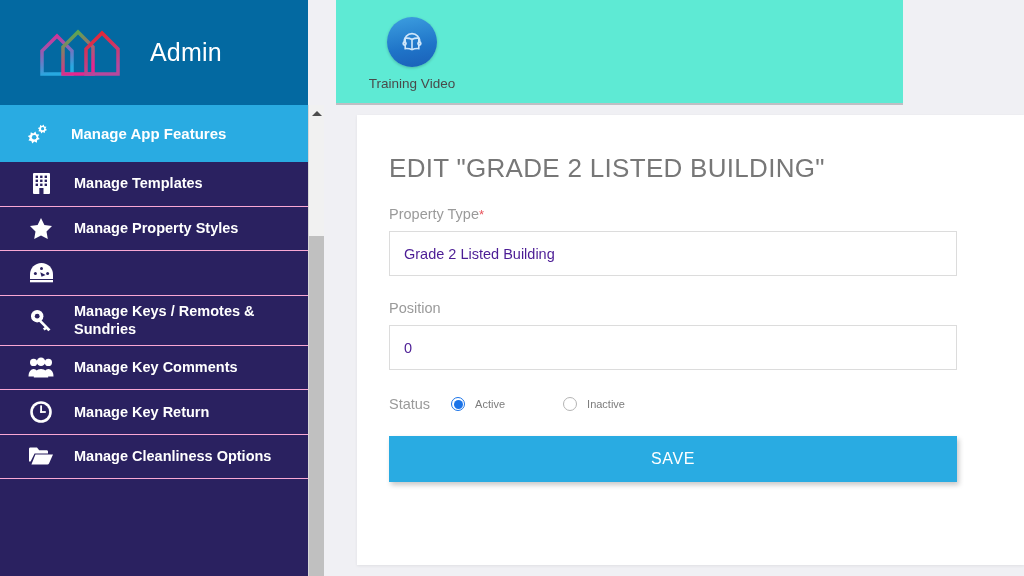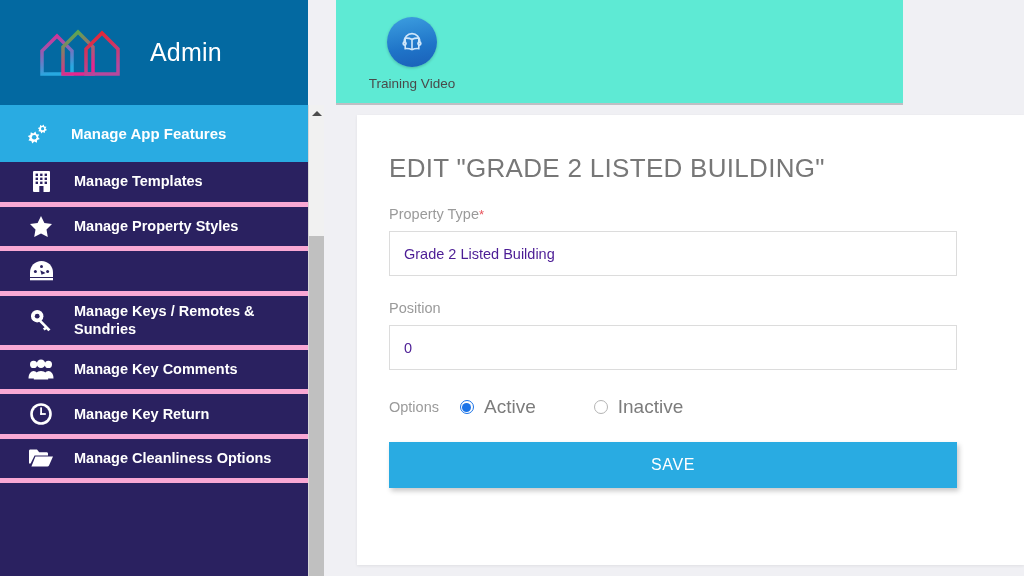--- a/index.html
+++ b/index.html
@@ -28,21 +28,21 @@
   #brand-title {
     color: #ffffff; font-size: 25px; font-weight: 400;
     margin-left: 24px; letter-spacing: .2px;
   }
 
   #menu { position: relative; width: 308px; }
   .menu-item {
     display: flex; align-items: center;
     min-height: 44.5px;
     padding: 6px 10px 6px 24px;
-    border-bottom: 5px solid #f9a8d4;
+    border-bottom: 1px solid #f9a8d4;
     cursor: pointer;
   }
   .menu-item.top { background: #29abe2; border-bottom: none; min-height: 57px; padding-left: 22px; }
   .menu-item.active { background: #29abe2; border-bottom-color: #29abe2; }
   .menu-ico {
     width: 34px; flex: none;
     display: flex; align-items: center; justify-content: center;
     color: #ffffff;
   }
   .menu-ico svg { display: block; }
@@ -137,21 +137,21 @@
     width: 14px; height: 14px; border-radius: 50%;
     border: 1px solid #b4b4b4; background: #fff;
     display: flex; align-items: center; justify-content: center;
     flex: none;
   }
   .radio-dot.on { border-color: #1a73e8; }
   .radio-dot.on::after {
     content: ""; width: 9px; height: 9px; border-radius: 50%;
     background: #1a73e8;
   }
-  .radio-text { font-size: 19px; color: #7c7c7c; margin-left: 10px; }
+  .radio-text { font-size: 11px; color: #7c7c7c; margin-left: 10px; }
   #save-button {
     display: block; width: 568px; height: 46px;
     background: #29abe2; border: none; color: #ffffff;
     font-size: 16px; font-family: "Liberation Sans", sans-serif;
     letter-spacing: .6px; cursor: pointer;
     box-shadow: 2px 3px 5px rgba(0,0,0,.22);
   }
 </style>
 </head>
 <body>
@@ -329,21 +329,21 @@
           <span>Property Type</span><span class="req">*</span>
         </div>
         <input class="text-input" type="text" value="Grade 2 Listed Building" placeholder="Property Type" style="">
 
         <div class="gap"></div>
 
         <div class="field-label">Position</div>
         <input class="text-input" type="text" value="0" placeholder="Position" style="">
 
         <div id="status-row">
-          <span id="status-label">Options</span>
+          <span id="status-label">Status</span>
 
           <label class="radio-opt">
             <span class="radio-dot on"></span>
             <span class="radio-text">Active</span>
           </label>
 
           <label class="radio-opt">
             <span class="radio-dot"></span>
             <span class="radio-text">Inactive</span>
           </label>

